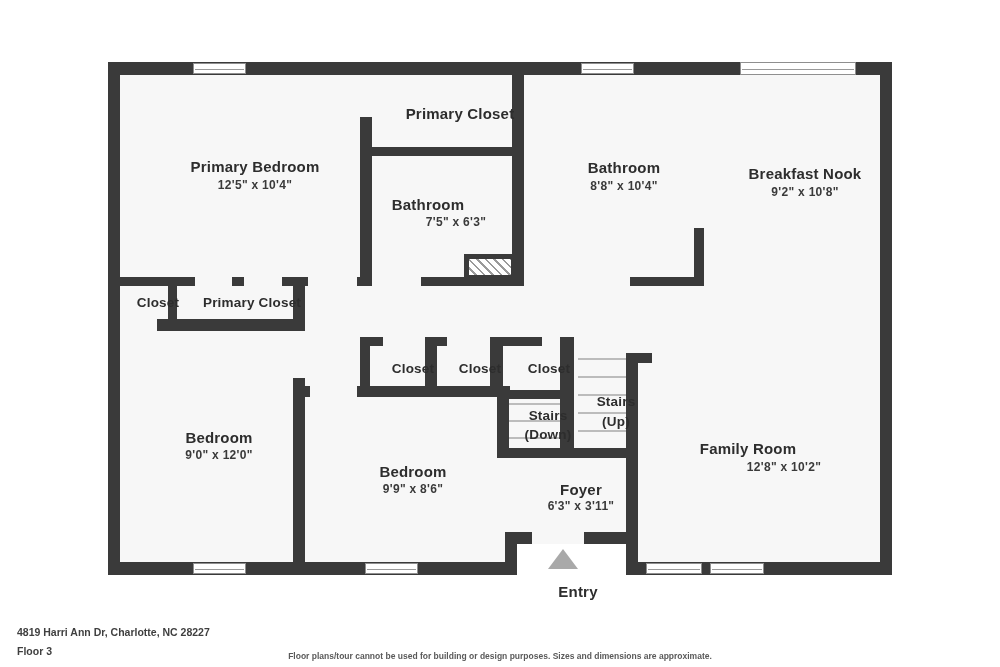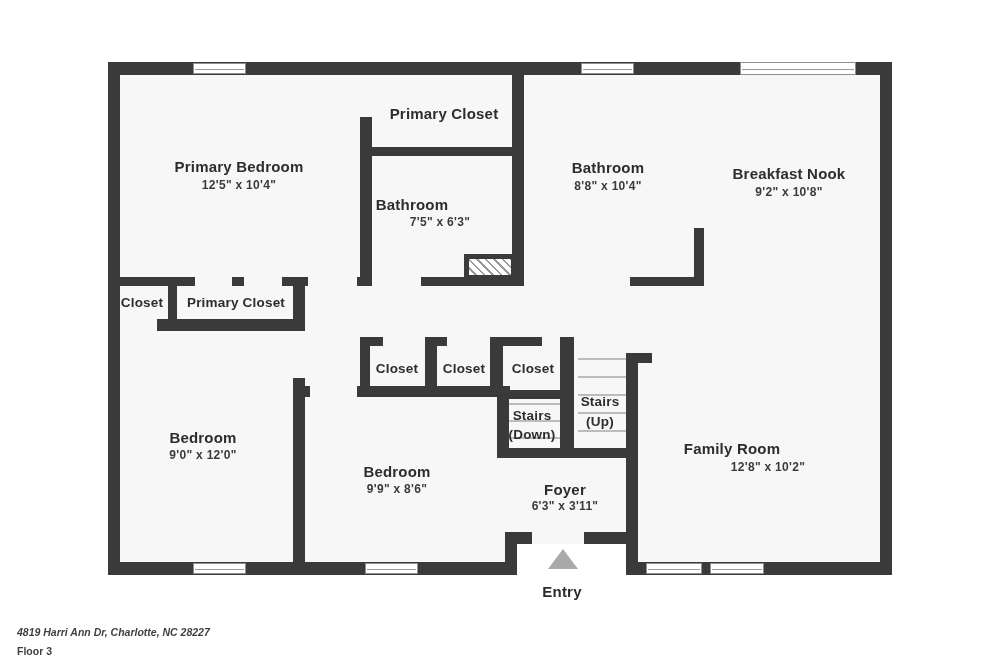--- a/index.html
+++ b/index.html
@@ -7,29 +7,29 @@
           font-family:"Liberation Sans","DejaVu Sans",sans-serif;}
   .floor{position:absolute;left:108px;top:62px;width:784px;height:513px;background:#f7f7f7;}
   .notch{position:absolute;left:517px;top:544px;width:109px;height:31px;background:#ffffff;}
   .w{position:absolute;background:#3a3a3a;}
   .win{position:absolute;background:#fff;border:1px solid #8f8f8f;box-sizing:border-box;}
   .win::after{content:"";position:absolute;left:1px;right:1px;top:50%;border-top:1px solid #9a9a9a;}
   .tread{position:absolute;height:2px;background:#bcbcbc;}
   .hatch{position:absolute;left:464px;top:254px;width:52px;height:26px;border:5px solid #3a3a3a;
          box-sizing:border-box;background:repeating-linear-gradient(45deg,#ffffff 0 4px,#9a9a9a 4px 6px);}
   .lbl{position:absolute;transform:translate(-50%,-50%);font-weight:700;color:#2d2d2d;
-       white-space:nowrap;text-align:center;letter-spacing:.2px;}
+       white-space:nowrap;text-align:center;letter-spacing:.2px;margin-left:16px;}
   .name{font-size:15px;}
   .dims{font-size:12px;font-weight:600;color:#3a3a3a;letter-spacing:.3px;}
   .small{font-size:13.5px;}
   .tri{position:absolute;left:548px;top:549px;width:0;height:0;
        border-left:15px solid transparent;border-right:15px solid transparent;
        border-bottom:20px solid #a9a9a9;}
   .entry{font-size:15px;}
-  .addr{position:absolute;left:17px;top:626px;font-size:10.5px;font-weight:600;color:#3f3f3f;font-style:italic;}
+  .addr{position:absolute;left:17px;top:626px;font-size:10.5px;font-weight:600;color:#3f3f3f;}
   .floor-tag{position:absolute;left:17px;top:645px;font-size:10.5px;font-weight:600;color:#3f3f3f;}
   .disclaimer{position:absolute;left:500px;top:651px;transform:translateX(-50%);
               font-size:8.5px;font-weight:600;color:#5a5a5a;white-space:nowrap;}
 </style>
 </head>
 <body>
 
 <div class="canvas">
 
   <div class="floor"></div>
@@ -136,14 +136,15 @@
   <div class="lbl dims" style="left:565px;top:506px">6'3" x 3'11"</div>
 
   <div class="lbl name" style="left:732px;top:448px">Family Room</div>
   <div class="lbl dims" style="left:768px;top:467px">12'8" x 10'2"</div>
 
   <div class="tri"></div>
   <div class="lbl entry" style="left:562px;top:591px">Entry</div>
 
   <div class="addr">4819 Harri Ann Dr, Charlotte, NC 28227</div>
   <div class="floor-tag">Floor 3</div>
+  <div class="disclaimer">Floor plans/tour cannot be used for building or design purposes. Sizes and dimensions are approximate.</div>
 
 </div>
 
 </body></html>

